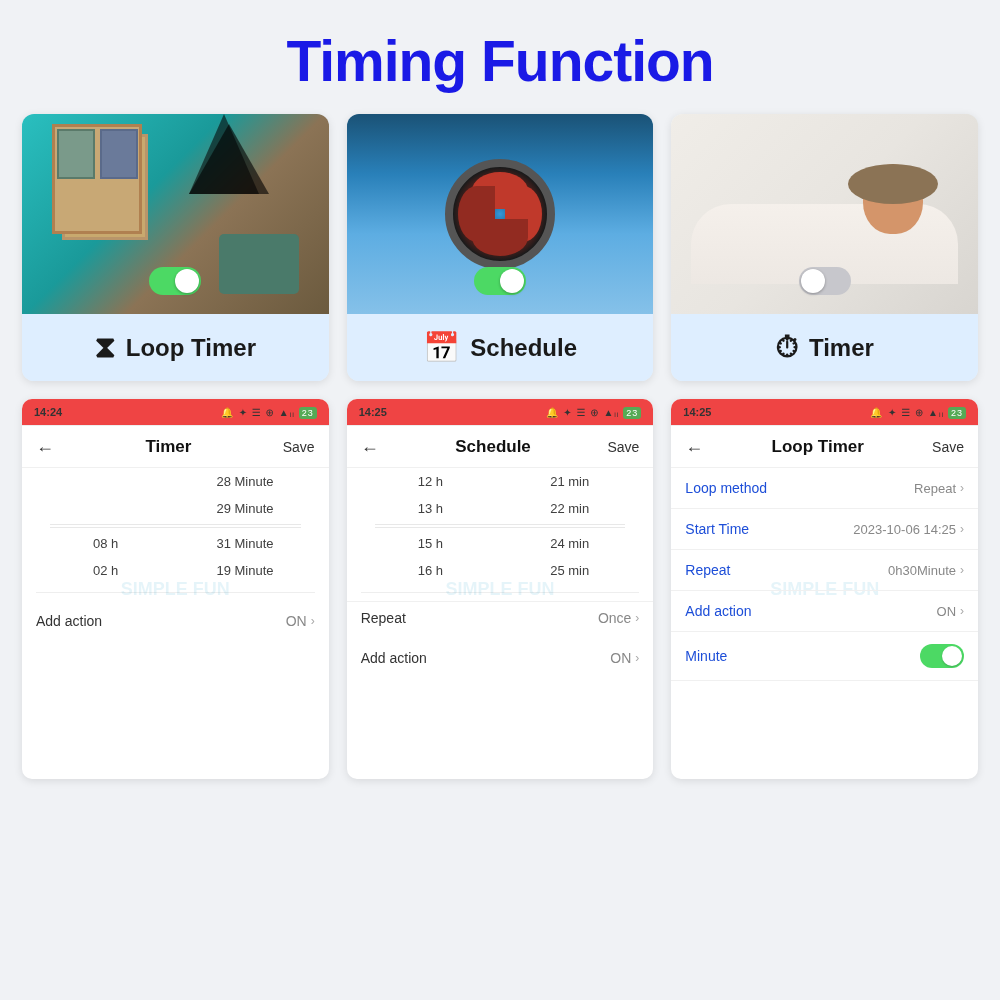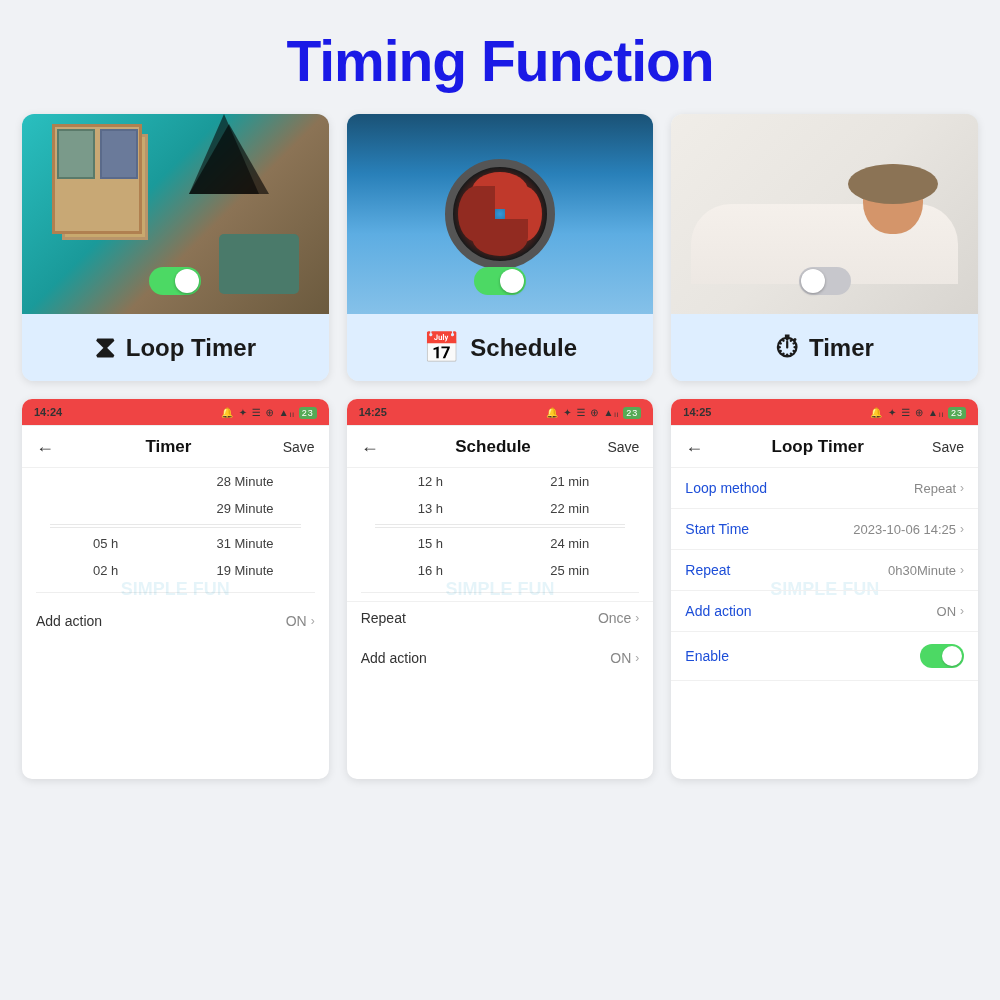--- a/index.html
+++ b/index.html
@@ -378,21 +378,21 @@
         <span class="scroll-col"></span>
         <span class="scroll-col">28 Minute</span>
       </div>
       <div class="scroll-row">
         <span class="scroll-col"></span>
         <span class="scroll-col">29 Minute</span>
       </div>
       <div class="scroll-divider"></div>
       <div class="scroll-divider"></div>
       <div class="scroll-row">
-        <span class="scroll-col">05 h</span>
+        <span class="scroll-col">08 h</span>
         <span class="scroll-col">31 Minute</span>
       </div>
       <div class="scroll-row">
         <span class="scroll-col">02 h</span>
         <span class="scroll-col">19 Minute</span>
       </div>
     </div>
     <div style="height:1px;background:#eee;margin:8px 14px;"></div>
     <div class="action-row">
       <span class="action-row-label">Add action</span>
@@ -473,21 +473,21 @@
       </div>
       <div class="loop-row">
         <span class="loop-row-label">Repeat</span>
         <span class="loop-row-value">0h30Minute <span class="chevron">›</span></span>
       </div>
       <div class="loop-row">
         <span class="loop-row-label">Add action</span>
         <span class="loop-row-value">ON <span class="chevron">›</span></span>
       </div>
       <div class="loop-row">
-        <span class="loop-row-label">Enable</span>
+        <span class="loop-row-label">Minute</span>
         <div class="enable-toggle">
           <div class="enable-toggle-knob"></div>
         </div>
       </div>
     </div>
   </div>
 
 </div>
 
 </body></html>

